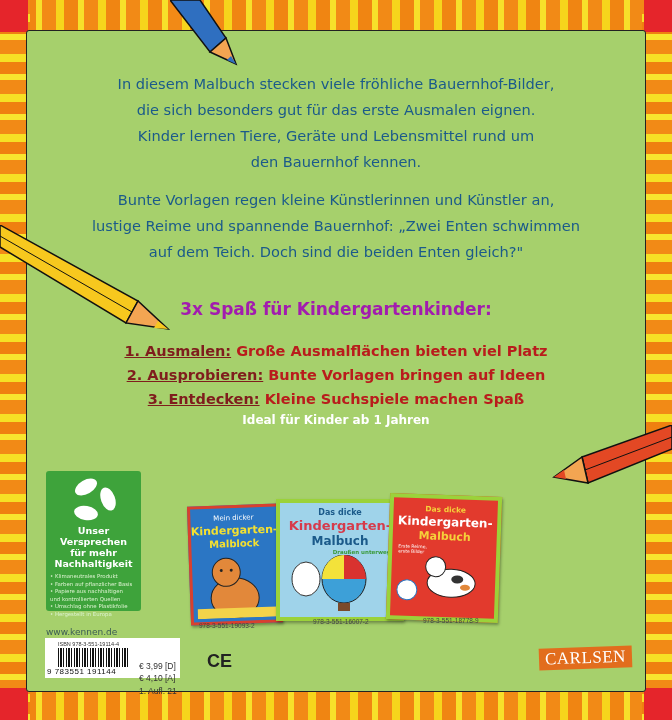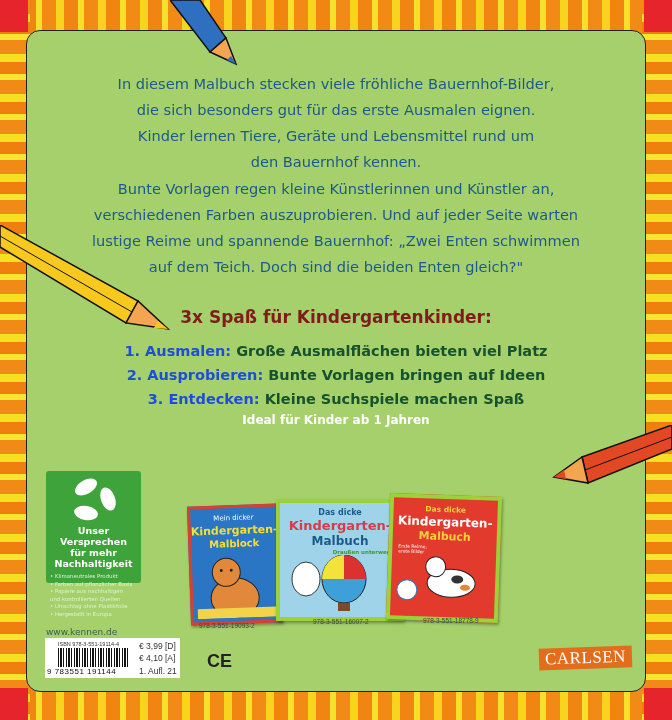--- a/index.html
+++ b/index.html
@@ -7,39 +7,39 @@
   .frame{position:absolute;left:0;top:0;width:672px;height:720px;
     background:
       repeating-linear-gradient(90deg,#f28a16 0 14px,#f6d51c 14px 22px,#f08512 22px 36px,#f7e02a 36px 42px);
   }
   .side{position:absolute;top:0;height:720px;width:30px;
     background:repeating-linear-gradient(180deg,#f28a16 0 14px,#f6e025 14px 22px,#ef8010 22px 34px,#f8e52e 34px 40px);}
   .side.left{left:0;}
   .side.right{right:0;width:30px;}
   .corner{position:absolute;background:#e5252b;}
   .panel{position:absolute;left:26px;top:30px;width:618px;height:660px;background:#a6d06c;
-    border:1.5px solid #222;border-radius:14px;}
+    border:1.5px solid #222;border-radius:3px;}
   .txt{position:absolute;left:0;width:100%;text-align:center;color:#1b5a8a;font-family:"DejaVu Sans",sans-serif;}
   .p1{top:40px;font-size:14.6px;line-height:26px;}
-  .p2{top:145px;font-size:14.6px;line-height:26px;}
-  .head{top:276px;font-size:17px;font-weight:bold;color:#7f1d1d;}
+  .p2{top:156px;font-size:14.6px;line-height:26px;}
+  .head{top:268px;font-size:17px;font-weight:bold;color:#a21caf;}
   .list{top:308px;font-size:14.5px;line-height:24px;font-weight:bold;}
-  .list .k{color:#1d4ed8;} .list .v{color:#14532d;}
+  .list .k{color:#7f1d1d;text-decoration:underline;} .list .v{color:#b91c1c;}
   .ideal{top:382px;font-size:12px;color:#fff;font-weight:bold;}
   .kennst{position:absolute;left:238px;top:434px;font-size:13.5px;color:#1b5a8a;font-weight:bold;}
-  .eco{position:absolute;left:19px;top:440px;width:95px;height:112px;background:#3ea33b;border-radius:3px;color:#fff;text-align:center;}
+  .eco{position:absolute;left:19px;top:440px;width:95px;height:140px;background:#3ea33b;border-radius:3px;color:#fff;text-align:center;}
   .eco .t{font-size:9.5px;font-weight:bold;line-height:11px;margin-top:54px;}
   .eco ul{list-style:none;margin:4px 0 0 4px;padding:0;text-align:left;font-size:5.4px;line-height:7.6px;color:#dcf3d0;}
   .www{position:absolute;left:19px;top:596px;font-size:9px;color:#3b5b54;}
   .isbnbox{position:absolute;left:18px;top:607px;width:135px;height:40px;background:#fff;}
   .isbn{position:absolute;left:13px;top:3px;font-size:5.5px;color:#333;font-family:"Liberation Sans",sans-serif;}
   .bars{position:absolute;left:13px;top:10px;width:70px;height:19px;
     background:repeating-linear-gradient(90deg,#111 0 1px,#fff 1px 2px,#111 2px 4px,#fff 4px 5px,#111 5px 6px,#fff 6px 8px);}
   .ean{position:absolute;left:2px;top:29px;font-size:8px;color:#111;letter-spacing:.5px;font-family:"Liberation Sans",sans-serif;}
-  .price{position:absolute;left:94px;font-size:8.5px;color:#333;font-family:"Liberation Sans",sans-serif;}
+  .price{position:absolute;left:94px;font-size:8.5px;color:#333;font-family:"Liberation Sans",sans-serif;margin-top:20px;}
   .ce{position:absolute;left:180px;top:620px;font-size:18px;color:#222;font-family:"Liberation Sans",sans-serif;font-weight:bold;}
   .carlsen{position:absolute;left:512px;top:616px;padding:1px 6px;background:#e26d1d;color:#fff;font-family:"Liberation Serif",serif;font-size:17px;letter-spacing:.5px;transform:rotate(-2deg);}
   .book{position:absolute;box-shadow:1px 2px 3px rgba(0,0,0,.35);}
   .bk1{left:162px;top:474px;width:86px;height:113px;background:#2b76c4;border:3px solid #d8402f;transform:rotate(-2deg);}
   .bk2{left:249px;top:468px;width:120px;height:114px;background:#9fd3ea;border:4px solid #9bd23a;}
   .bk3{left:361px;top:464px;width:104px;height:118px;background:#e23a2d;border:4px solid #9bd23a;transform:rotate(2deg);}
   .bt{position:absolute;left:0;width:100%;text-align:center;font-weight:bold;}
   .code{position:absolute;font-size:6.5px;color:#444;font-family:"Liberation Sans",sans-serif;}
   svg{position:absolute;}
 </style>
@@ -58,21 +58,20 @@
 
   <div class="txt p1">
     <div>In diesem Malbuch stecken viele fröhliche Bauernhof-Bilder,</div>
     <div>die sich besonders gut für das erste Ausmalen eignen.</div>
     <div>Kinder lernen Tiere, Geräte und Lebensmittel rund um</div>
     <div>den Bauernhof kennen.</div>
   </div>
 
   <div class="txt p2">
     <div>Bunte Vorlagen regen kleine Künstlerinnen und Künstler an,</div>
-    <div>verschiedenen Farben auszuprobieren. Und auf jeder Seite warten</div>
     <div>lustige Reime und spannende Bauernhof: „Zwei Enten schwimmen</div>
     <div>auf dem Teich. Doch sind die beiden Enten gleich?"</div>
   </div>
 
   <div class="txt head">3x Spaß für Kindergartenkinder:</div>
 
   <div class="txt list">
     <div><span class="k">1. Ausmalen:</span> <span class="v">Große Ausmalflächen bieten viel Platz</span></div>
     <div><span class="k">2. Ausprobieren:</span> <span class="v">Bunte Vorlagen bringen auf Ideen</span></div>
     <div><span class="k">3. Entdecken:</span> <span class="v">Kleine Suchspiele machen Spaß</span></div>

